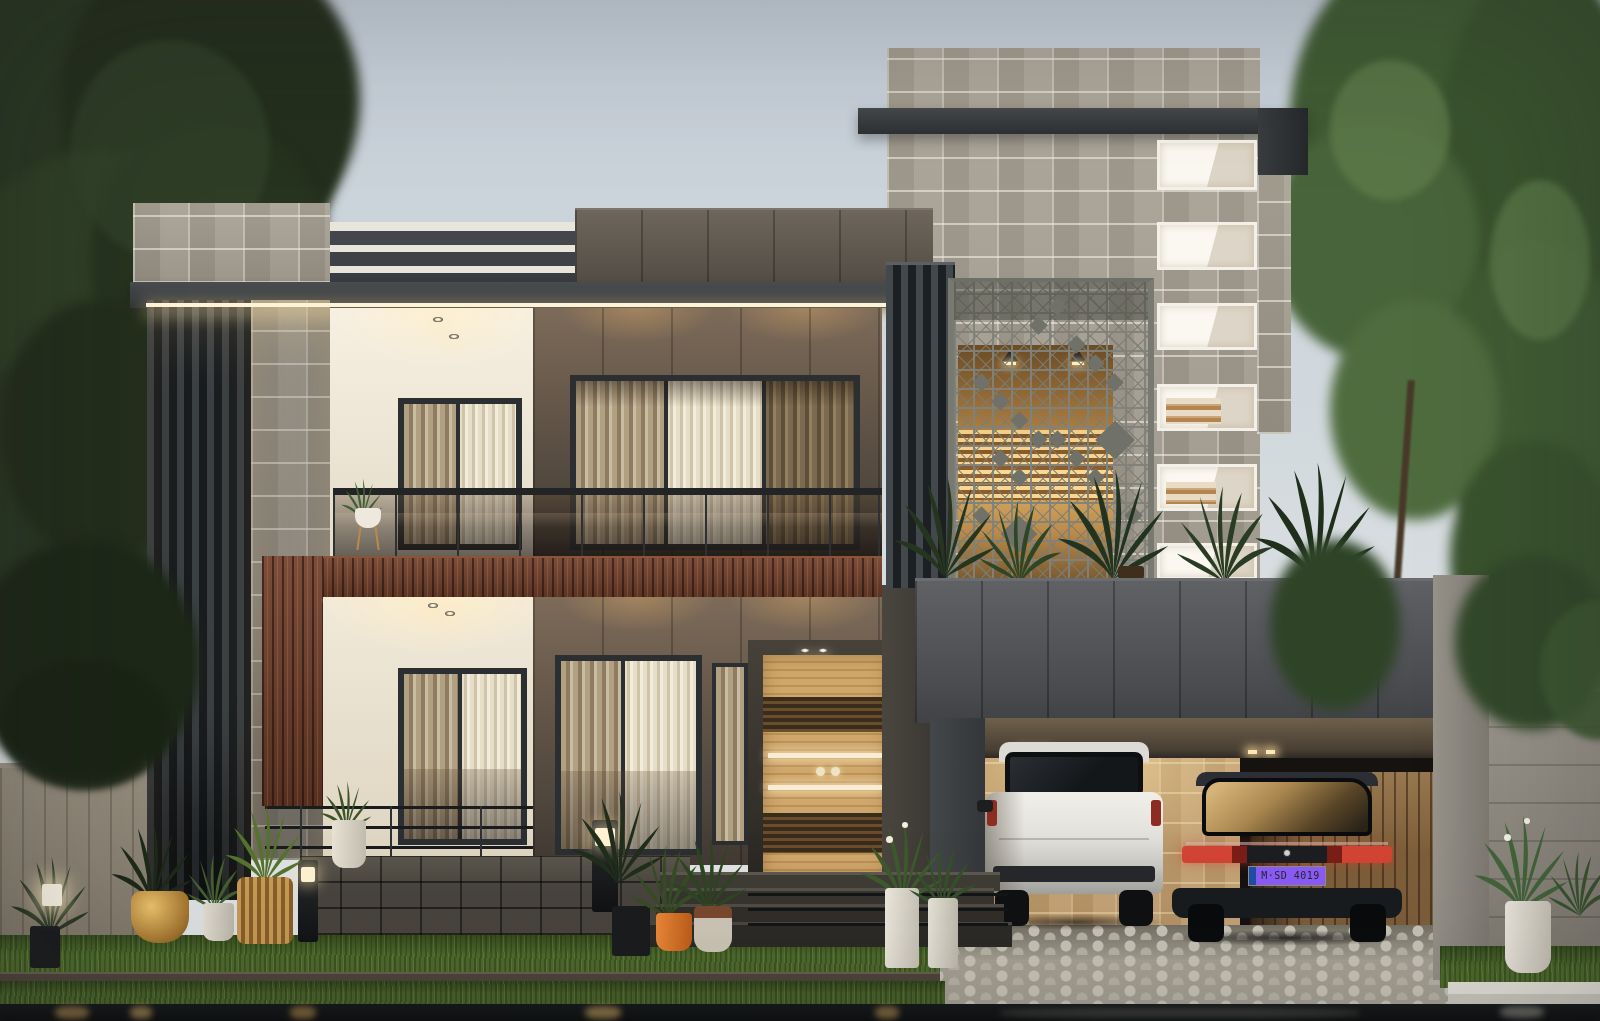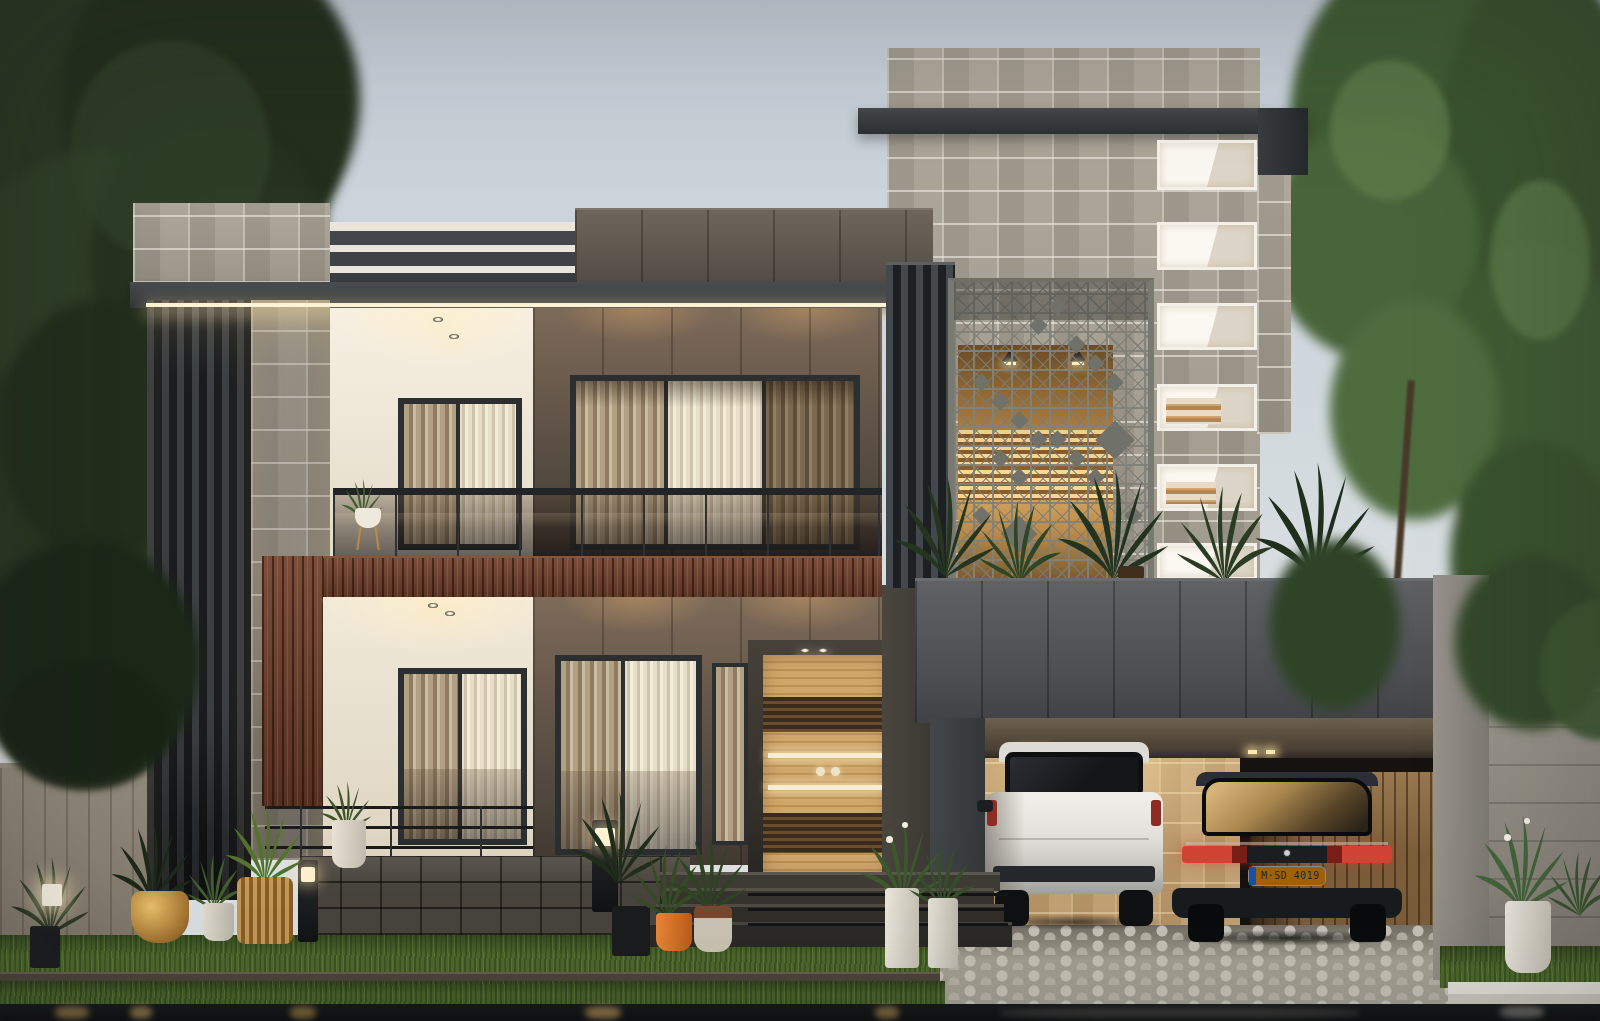--- a/index.html
+++ b/index.html
@@ -308,21 +308,21 @@
   </div>
 
   <div class="abs" style="left:1172px;top:772px;width:230px;height:176px;">
     <div class="abs" style="left:-4px;top:158px;width:238px;height:16px;background:radial-gradient(ellipse, rgba(5,5,5,.7), rgba(0,0,0,0) 70%);"></div>
     <div class="abs" style="left:24px;top:0;width:182px;height:14px;background:#2b2f35;border-radius:10px 10px 0 0;"></div>
     <div class="abs" style="left:30px;top:6px;width:170px;height:58px;background:linear-gradient(140deg,#d6b478 8%,#a8864e 40%,#5a4628 70%,#2a2318 95%);border:4px solid #0b0c0e;border-radius:18px 22px 6px 6px;box-sizing:border-box;"></div>
     <div class="abs" style="left:0;top:26px;width:230px;height:122px;background:linear-gradient(180deg,#3e444c 0%,#262a30 40%,#141619 100%);border-radius:24px 28px 10px 10px;z-index:-1;"></div>
     <div class="abs" style="left:14px;top:70px;width:202px;height:3px;background:rgba(210,210,205,.55);"></div>
     <div class="abs" style="left:10px;top:74px;width:210px;height:17px;border-radius:4px;background:linear-gradient(90deg,#d24434 0 24%,#7a1f18 24% 31%,#1c1e22 31% 69%,#7a1f18 69% 76%,#d24434 76% 100%);box-shadow:0 0 12px rgba(210,60,40,.5);"></div>
     <div class="abs" style="left:111px;top:77px;width:8px;height:8px;border-radius:50%;background:#cfd2d4;border:1px solid #2a2a2a;box-sizing:border-box;"></div>
-    <div class="abs" style="left:76px;top:94px;width:78px;height:20px;background:#a16207;border:1px solid #8d8d88;border-radius:6px;display:flex;align-items:center;justify-content:center;box-sizing:border-box;">
+    <div class="abs" style="left:76px;top:94px;width:78px;height:20px;background:#8b5cf6;border:1px solid #8d8d88;border-radius:0;display:flex;align-items:center;justify-content:center;box-sizing:border-box;">
       <span style="position:absolute;left:0;top:0;bottom:0;width:7px;background:#1d4fa8;"></span>
       <span style="font:10px/1 'DejaVu Sans Mono',monospace;color:#26262a;letter-spacing:.5px;padding-left:7px;">M·SD 4019</span>
     </div>
     <div class="abs" style="left:0;top:116px;width:230px;height:30px;background:#191c1f;border-radius:8px 8px 12px 12px;"></div>
     <div class="abs" style="left:16px;top:132px;width:36px;height:38px;background:#0a0b0c;border-radius:8px;"></div>
     <div class="abs" style="left:178px;top:132px;width:36px;height:38px;background:#0a0b0c;border-radius:8px;"></div>
   </div>
 
   <div class="abs" style="left:1476px;top:692px;width:124px;height:260px;background:repeating-linear-gradient(0deg, rgba(0,0,0,.16) 0 2px, rgba(0,0,0,0) 2px 38px), linear-gradient(180deg,#9b968c,#837e74);border-top:4px solid #a8a399;"></div>
   <div class="abs" style="left:1433px;top:575px;width:56px;height:405px;background:linear-gradient(90deg,#97938b,#7f7b73);"></div>

